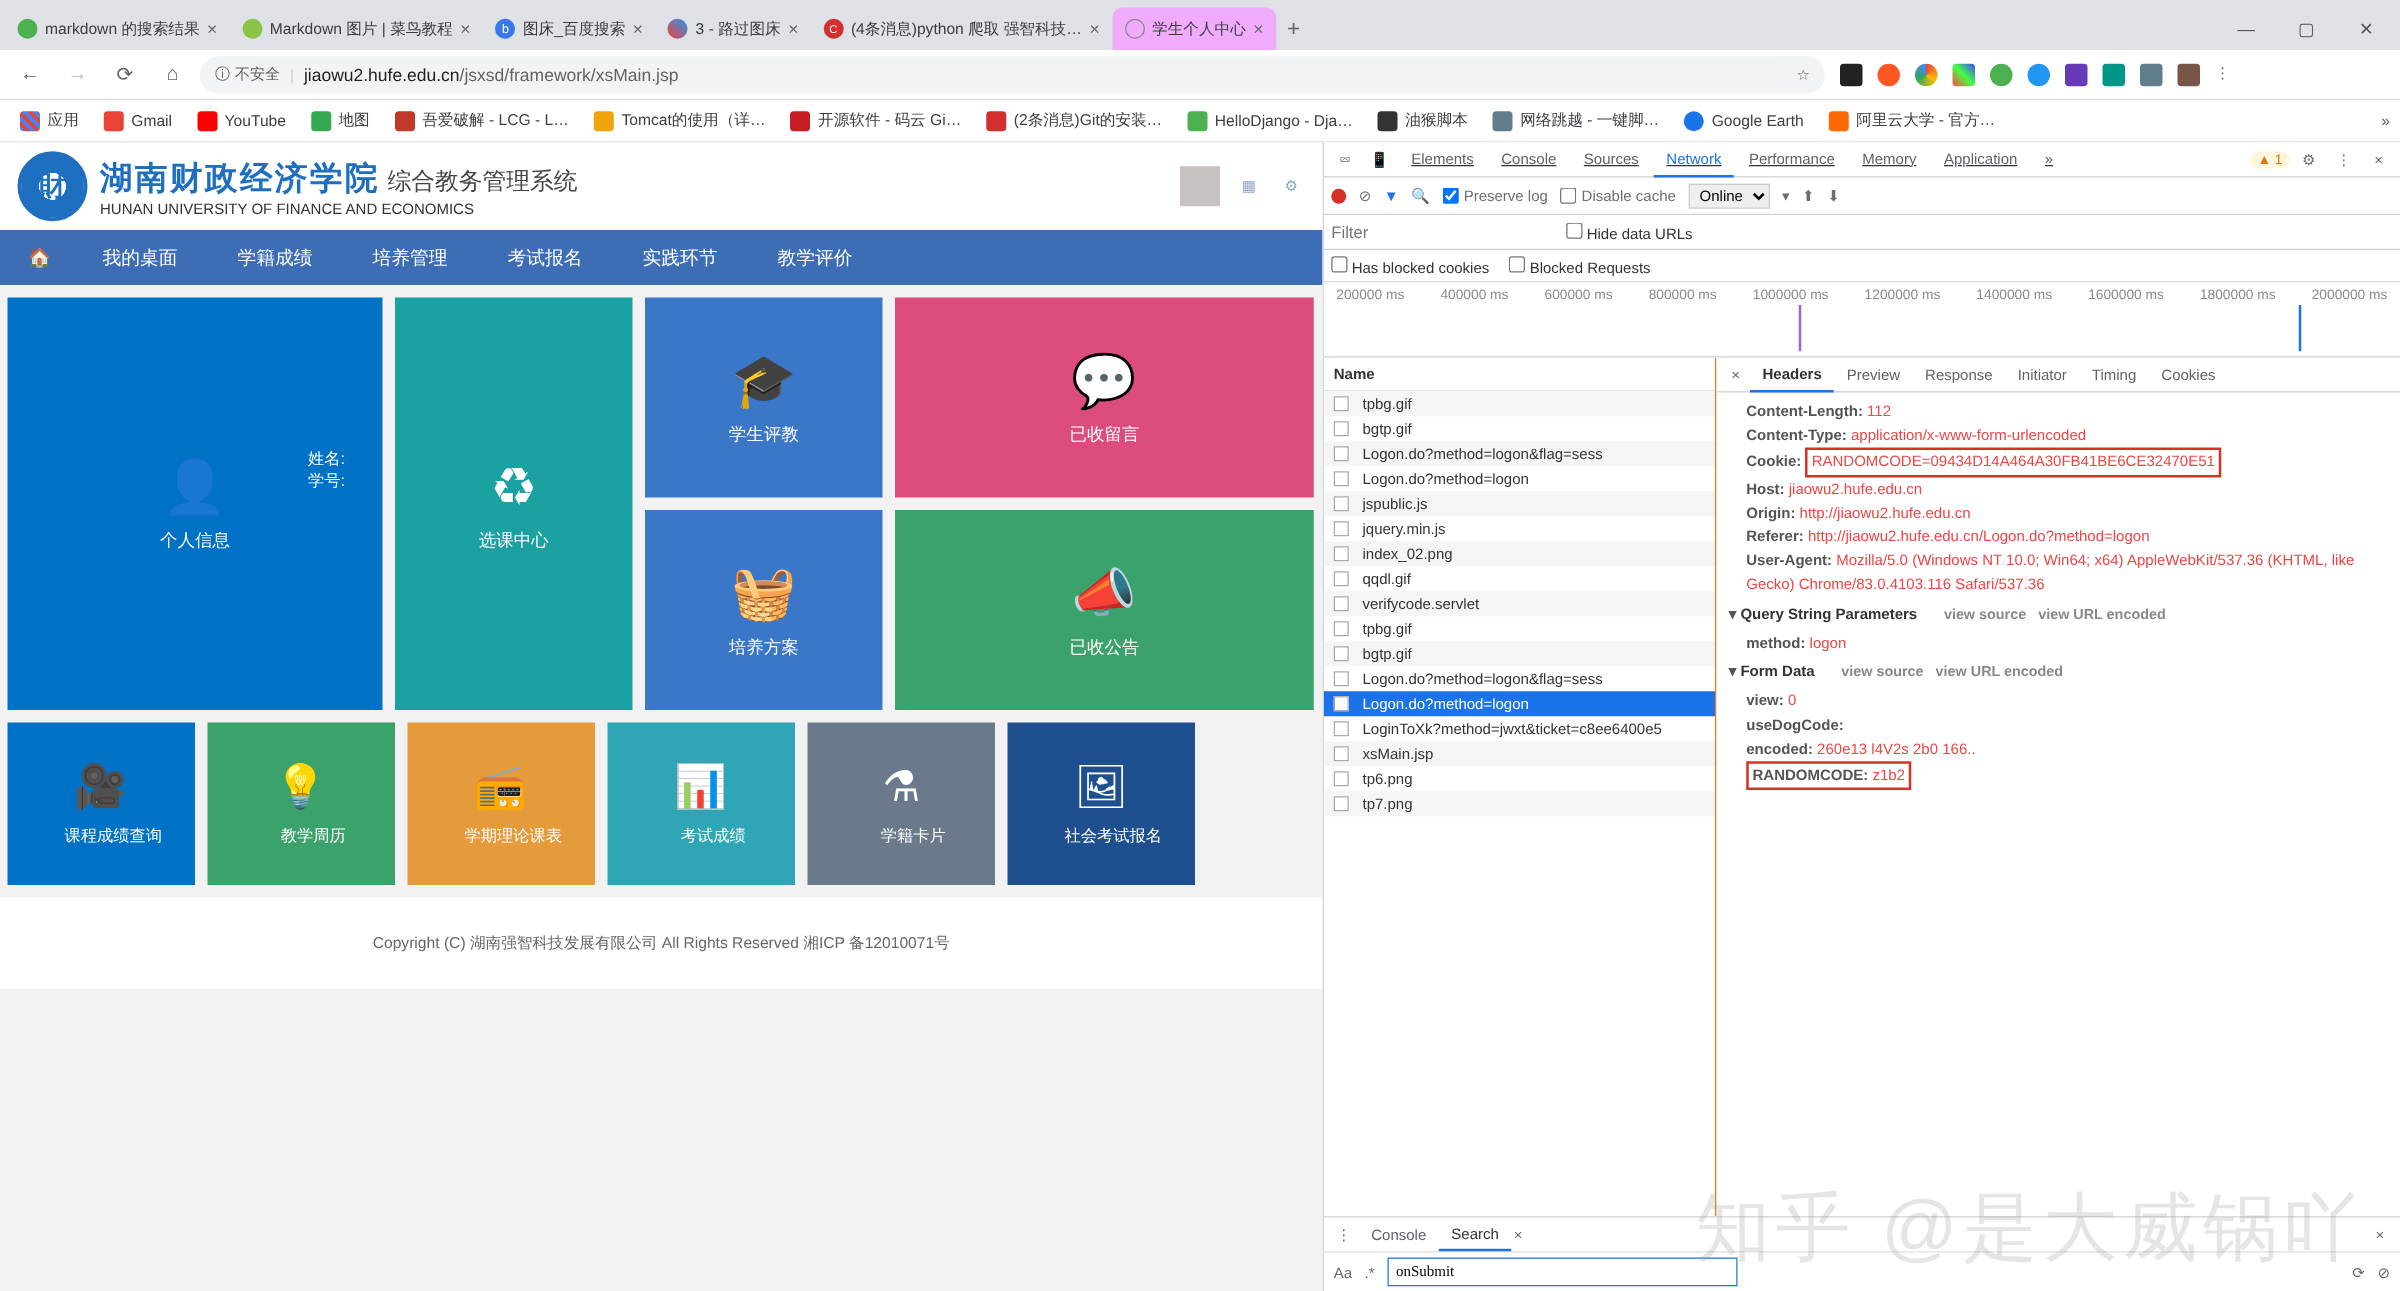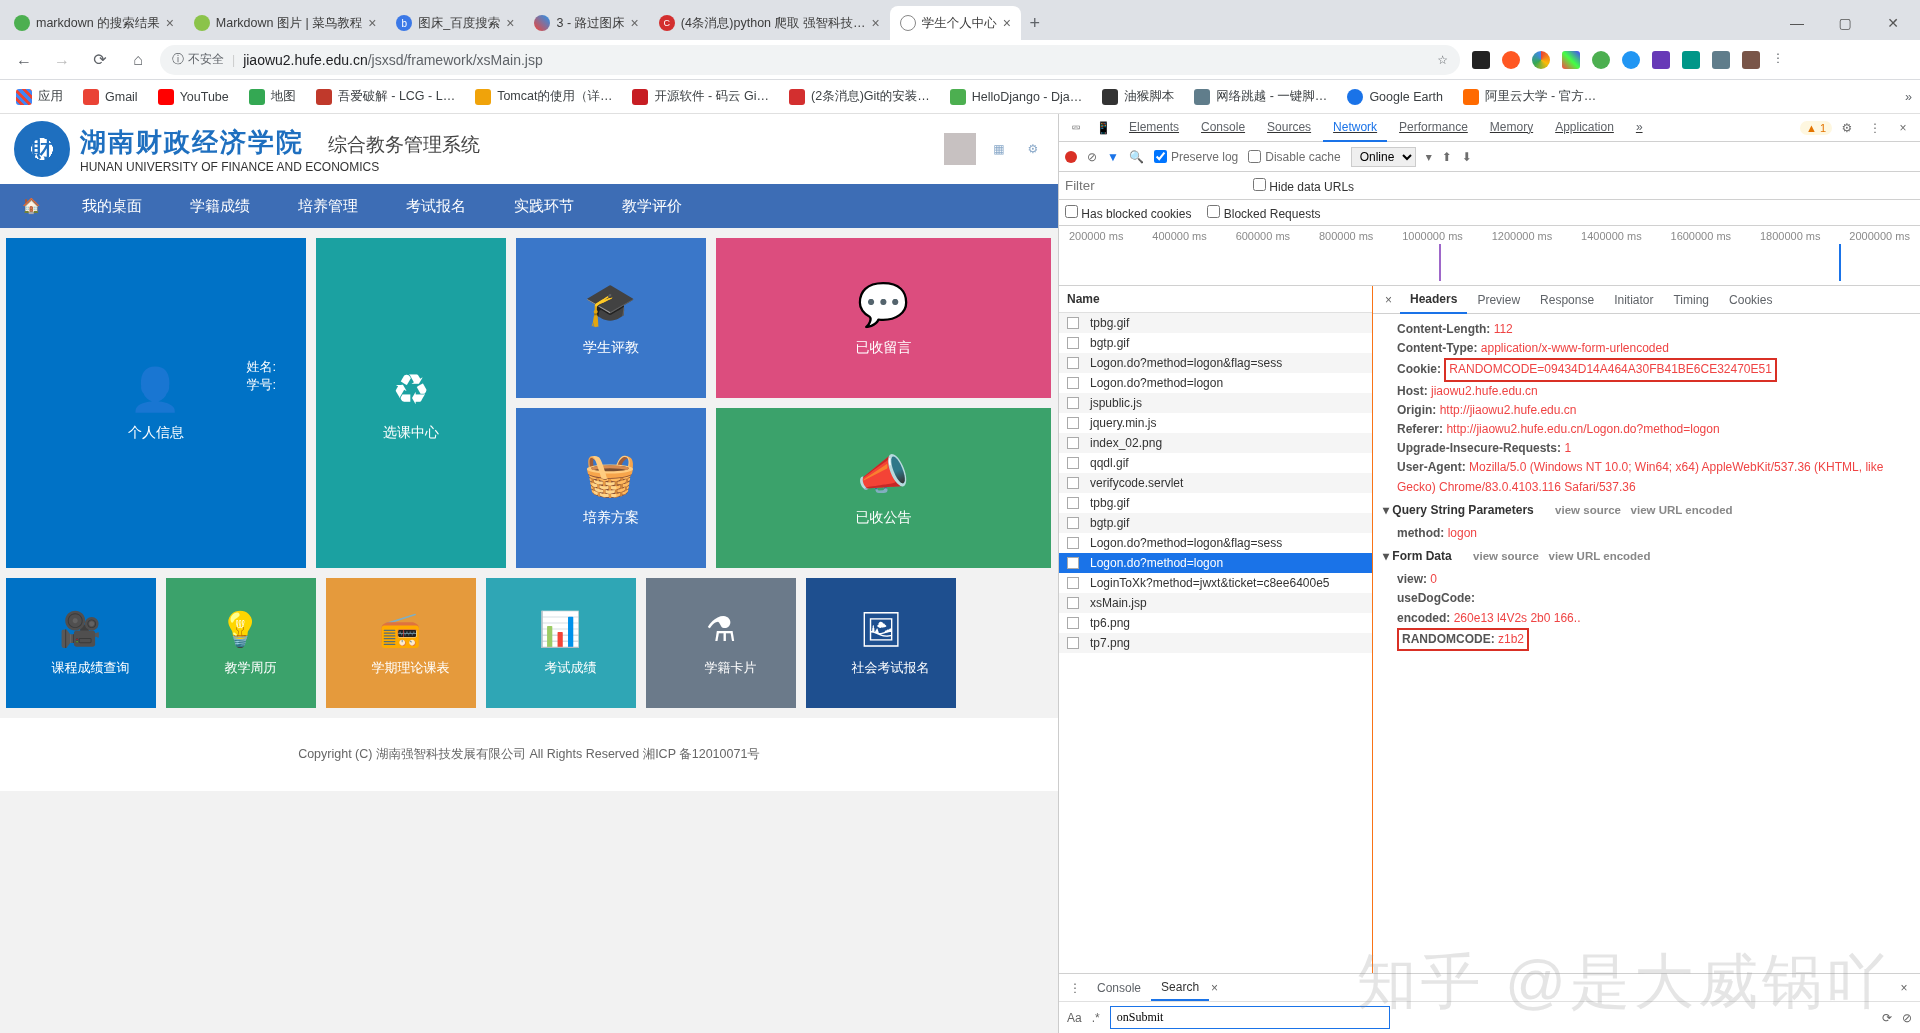--- a/index.html
+++ b/index.html
@@ -2,21 +2,21 @@
 <html><head>
 <meta charset="utf-8">
 <style>
 * { margin: 0; padding: 0; box-sizing: border-box; font-family: "Microsoft YaHei", Arial, sans-serif; }
 body { background: #fff; font-size: 12px; color: #333; width: 1920px; height: 1033px; overflow: hidden; position: relative; }
 
 
 .browser-shell { width: 1920px; }
 .tabstrip { display: flex; align-items: center; background: #dee1e6; height: 40px; padding: 6px 4px 0; }
 .tab { background: #dee1e6; border-radius: 8px 8px 0 0; padding: 6px 10px; display: flex; align-items: center; gap: 6px; max-width: 260px; height: 34px; font-size: 12.5px; color: #3c3c3c; cursor: default; }
-.tab.active { background: #ffffff; }
+.tab.active { background: #f0abfc; }
 .tab .favicon { width: 16px; height: 16px; border-radius: 50%; display: inline-flex; align-items: center; justify-content: center; font-size: 10px; }
 .tab .title { overflow: hidden; white-space: nowrap; text-overflow: ellipsis; flex: 1; }
 .tab .close { color: #666; font-size: 14px; }
 .newtab { width: 28px; height: 28px; display: flex; align-items: center; justify-content: center; color: #5f6368; font-size: 18px; }
 .winctrls { margin-left: auto; display: flex; gap: 2px; }
 .winctrls span { width: 46px; height: 32px; display: flex; align-items: center; justify-content: center; color: #555; font-size: 14px; }
 
 .addrbar { display: flex; align-items: center; background: #fff; height: 40px; padding: 0 8px; gap: 6px; border-bottom: 1px solid #dadce0; }
 .navicon { width: 32px; height: 32px; display: flex; align-items: center; justify-content: center; color: #5f6368; font-size: 16px; border-radius: 50%; }
 .omnibox { flex: 1; display: flex; align-items: center; background: #f1f3f4; border-radius: 16px; height: 30px; padding: 0 12px; gap: 8px; max-width: 1300px; }
@@ -33,21 +33,21 @@
 .bm .ico { width: 16px; height: 16px; border-radius: 3px; display: inline-block; }
 
 
 .workspace { display: flex; height: calc(1033px - 114px); }
 .page-pane { width: 1058px; background: #f2f2f2; overflow: hidden; position: relative; }
 .devtools-pane { width: 862px; background: #fff; border-left: 1px solid #ccc; display: flex; flex-direction: column; font-family: "Segoe UI", Arial, sans-serif; font-size: 12px; }
 
 
 .page-header { background: #fff; height: 70px; display: flex; align-items: center; padding: 0 14px; gap: 10px; }
 .logo-circle { width: 56px; height: 56px; border-radius: 50%; background: radial-gradient(circle, #fff 30%, #1e6fbf 31%); display: flex; align-items: center; justify-content: center; color: #1e6fbf; font-weight: bold; font-size: 22px; border: 3px solid #1e6fbf; }
-.uni-name { display: flex; align-items: baseline; gap: 24px; }
+.uni-name { display: flex; align-items: baseline; gap: 6px; }
 .uni-name .cn { font-size: 26px; color: #1e6fbf; font-weight: 600; letter-spacing: 2px; }
 .uni-name .sub { font-size: 19px; color: #444; }
 .header-right { margin-left: auto; display: flex; align-items: center; gap: 12px; }
 .header-right .avatar-sq { width: 32px; height: 32px; background: #c7c1c1; }
 .header-right .hicn { width: 22px; height: 22px; color: #8aa9c9; display: flex; align-items: center; justify-content: center; }
 
 .mainnav { background: #3d6db5; height: 44px; display: flex; align-items: center; padding: 0 8px; gap: 4px; }
 .mainnav .nitem { color: #fff; padding: 0 22px; height: 44px; display: flex; align-items: center; font-size: 15px; position: relative; }
 .mainnav .nitem.home { width: 48px; padding: 0; justify-content: center; }
 .mainnav .nitem.home::after { content: ""; position: absolute; bottom: -8px; left: 50%; transform: translateX(-50%); border: 8px solid transparent; border-top-color: #3d6db5; }
@@ -498,21 +498,20 @@
             <span class="dtab">Timing</span>
             <span class="dtab">Cookies</span>
           </div>
           <div class="det-body">
             <div class="det-row"><span class="k">Content-Length:</span> <span class="v">112</span></div>
             <div class="det-row"><span class="k">Content-Type:</span> <span class="v">application/x-www-form-urlencoded</span></div>
             <div class="det-row"><span class="k">Cookie:</span> <span class="hl"><span class="v">RANDOMCODE=09434D14A464A30FB41BE6CE32470E51</span></span></div>
             <div class="det-row"><span class="k">Host:</span> <span class="v">jiaowu2.hufe.edu.cn</span></div>
             <div class="det-row"><span class="k">Origin:</span> <span class="v">http://jiaowu2.hufe.edu.cn</span></div>
             <div class="det-row"><span class="k">Referer:</span> <span class="v">http://jiaowu2.hufe.edu.cn/Logon.do?method=logon</span></div>
-            <div class="det-row"><span class="k">Upgrade-Insecure-Requests:</span> <span class="v">1</span></div>
             <div class="det-row"><span class="k">User-Agent:</span> <span class="v">Mozilla/5.0 (Windows NT 10.0; Win64; x64) AppleWebKit/537.36 (KHTML, like Gecko) Chrome/83.0.4103.116 Safari/537.36</span></div>
 
             <div class="sec"><span>Query String Parameters</span> <span class="links"><span>view source</span>&nbsp;&nbsp;&nbsp;<span>view URL encoded</span></span></div>
             <div class="det-row"><span class="k">method:</span> <span class="v">logon</span></div>
 
             <div class="sec"><span>Form Data</span> <span class="links"><span>view source</span>&nbsp;&nbsp;&nbsp;<span>view URL encoded</span></span></div>
             <div class="det-row"><span class="k">view:</span> <span class="v">0</span></div>
             <div class="det-row"><span class="k">useDogCode:</span> <span class="v"></span></div>
             <div class="det-row"><span class="k">encoded:</span> <span class="v">260e13                                                  l4V2s        2b0 166..</span></div>
             <div class="det-row"><span class="hl"><span class="k">RANDOMCODE:</span> <span class="v">z1b2</span></span></div>

